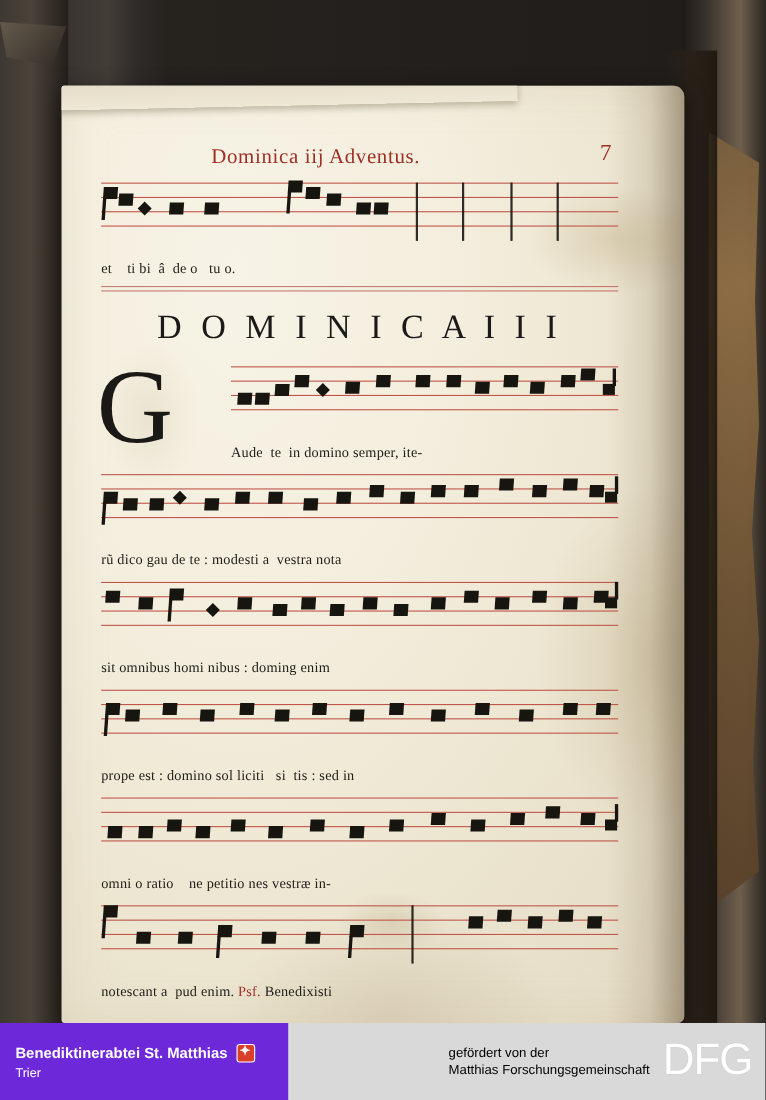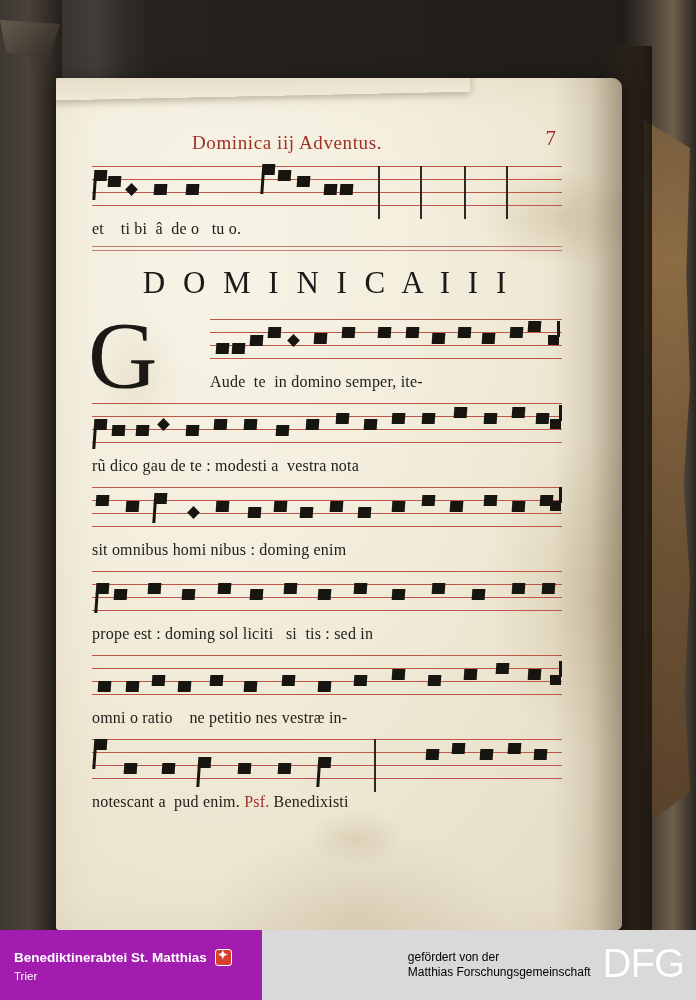--- a/index.html
+++ b/index.html
@@ -140,39 +140,39 @@
     position: absolute; width: 1.5px; background: #17150f; opacity: .9;
   }
   .custos {
     position: absolute; width: 11px; height: 10px; background: #17150f;
   }
   .custos:after {
     content: ""; position: absolute; right: -1px; top: -14px; width: 3px; height: 16px; background: #17150f;
   }
 
   .lyrics {
-    font-size: 16px; color: #23201c; letter-spacing: .2px;
-    margin-top: 2px; white-space: pre;
+    font-size: 13px; color: #23201c; letter-spacing: .2px;
+    margin-top: 18px; white-space: pre;
   }
   .lyrics .rubric { color: #9e2f26; }
 
   .dropcap {
     position: absolute; left: -4px; top: 6px;
     font-size: 96px; line-height: .78; color: #1b1916;
     font-family: "Liberation Serif", serif;
   }
   .lyrics.first { padding-left: 118px; }
 
   
   .banner {
     position: absolute; left: 0; bottom: 0; width: 696px; height: 70px;
     background: #d9d9d9; display: flex; align-items: stretch;
   }
   .banner-left {
-    width: 262px; background: #a21caf; color: #fff;
+    width: 262px; background: #6d28d9; color: #fff;
     padding: 12px 14px; display: flex; flex-direction: column; justify-content: center;
     font-family: "Liberation Sans", sans-serif;
   }
   .banner-left .line1 { font-size: 13.5px; font-weight: bold; display: flex; align-items: center; gap: 8px;}
   .banner-left .line2 { font-size: 11.5px; margin-top: 4px; }
   .stm-mark {
     display: inline-block; width: 17px; height: 17px; background: #d8402c;
     border: 1.4px solid #fff; border-radius: 3px; position: relative;
   }
   .stm-mark:before {
@@ -322,21 +322,21 @@
           <div class="note" style="left:158px;top:24px;"></div>
           <div class="note" style="left:192px;top:18px;"></div>
           <div class="note" style="left:226px;top:24px;"></div>
           <div class="note" style="left:262px;top:18px;"></div>
           <div class="note" style="left:300px;top:24px;"></div>
           <div class="note" style="left:340px;top:18px;"></div>
           <div class="note" style="left:380px;top:24px;"></div>
           <div class="note" style="left:420px;top:18px;"></div>
           <div class="note" style="left:450px;top:18px;"></div>
         </div>
-        <div class="lyrics">prope est : doming sol liciti   si  tis : sed in</div>
+        <div class="lyrics">prope est : domino sol liciti   si  tis : sed in</div>
       </div>
 
       <div class="system">
         <div class="staff wide">
           <div class="note" style="left:6px;  top:32px;"></div>
           <div class="note" style="left:34px; top:32px;"></div>
           <div class="note" style="left:60px; top:26px;"></div>
           <div class="note" style="left:86px; top:32px;"></div>
           <div class="note" style="left:118px;top:26px;"></div>
           <div class="note" style="left:152px;top:32px;"></div>

